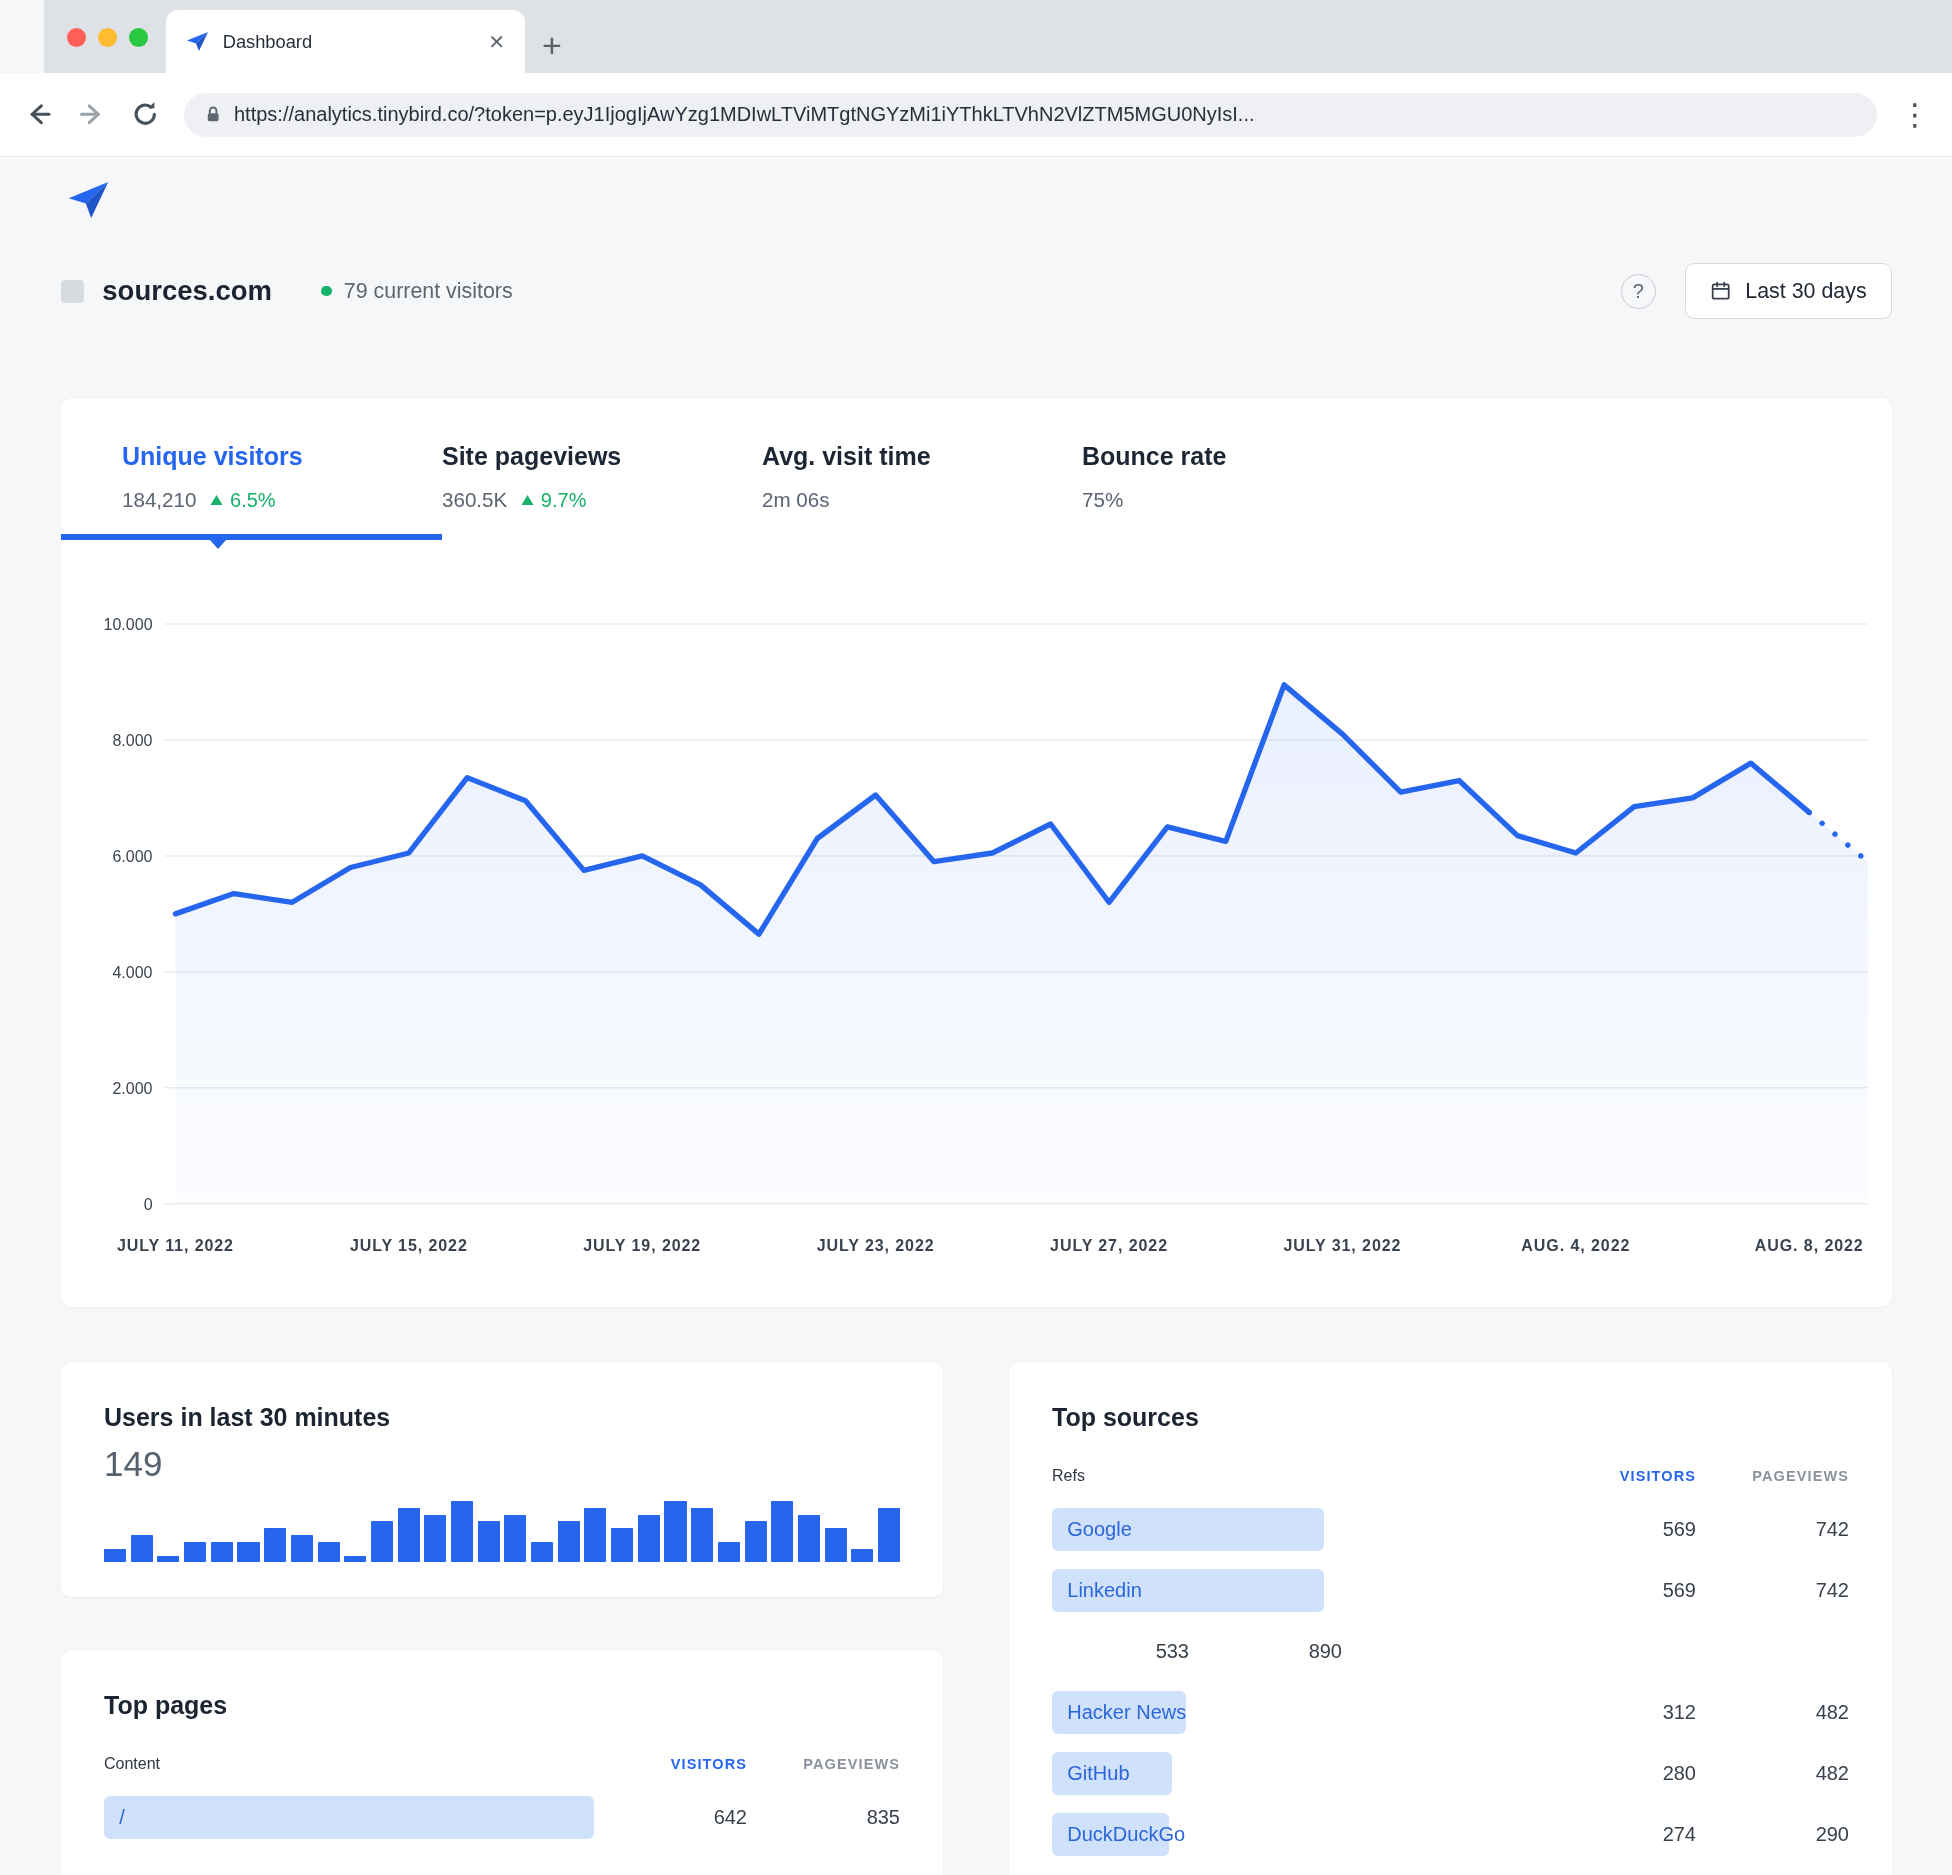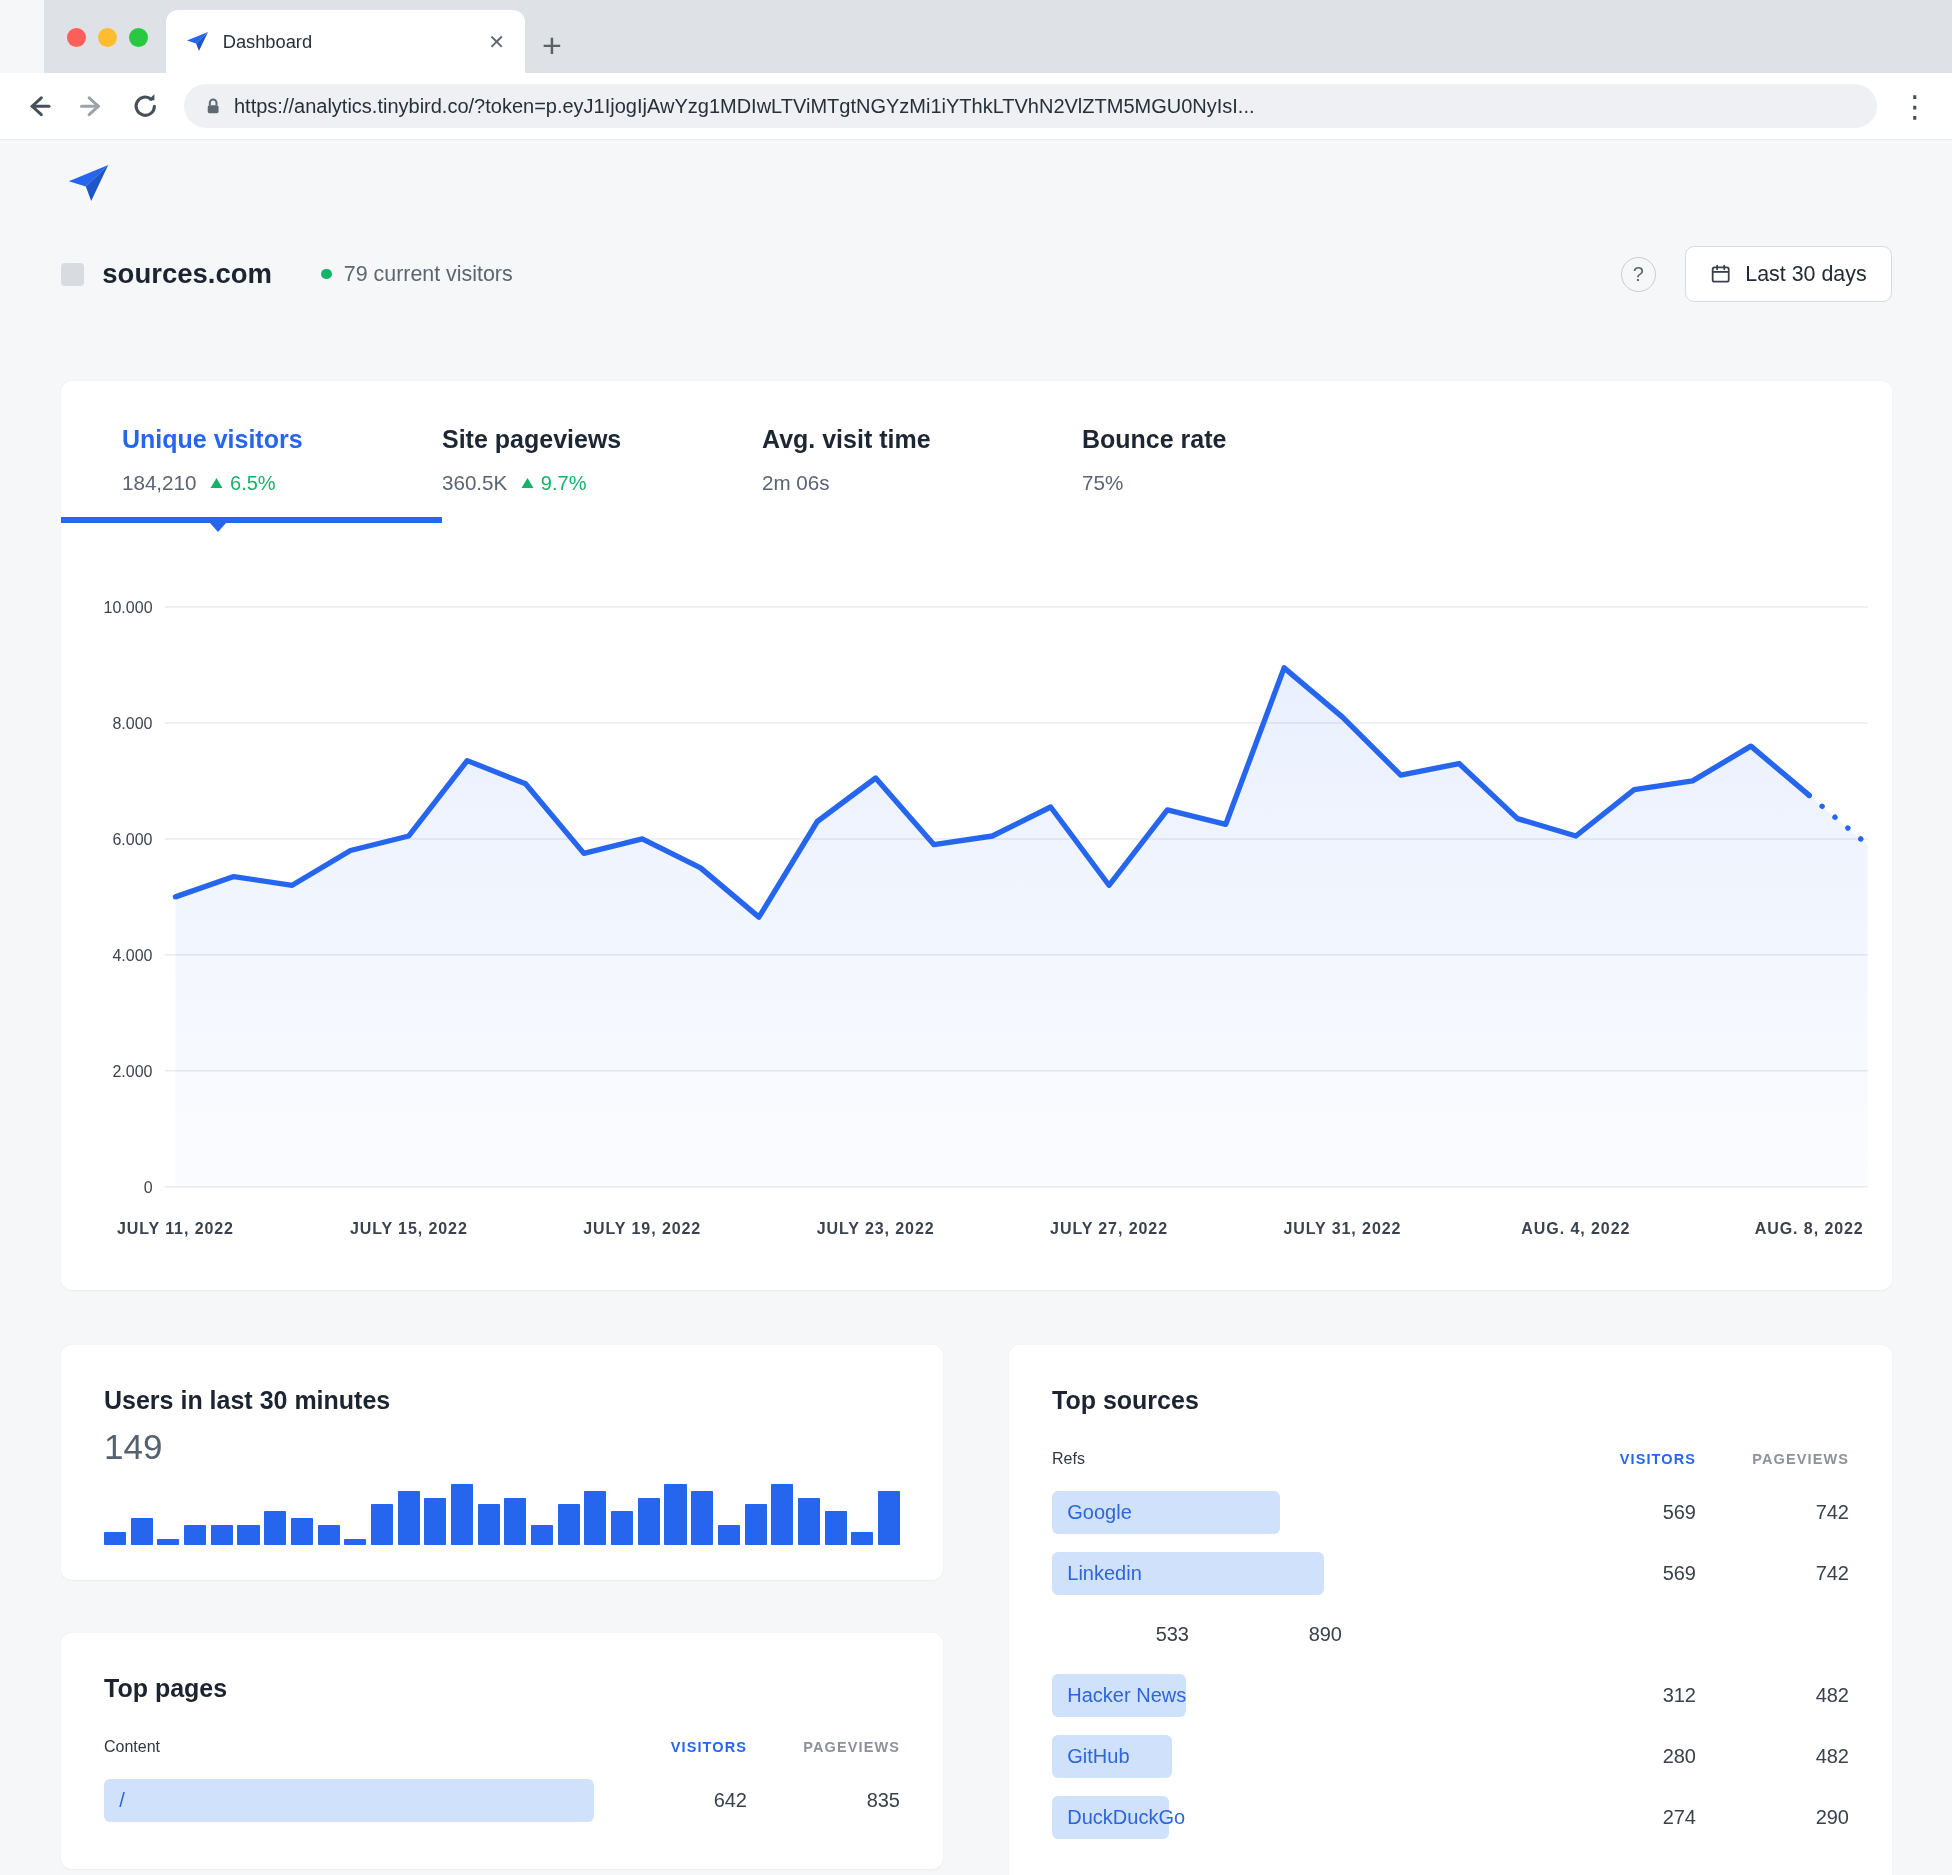--- a/index.html
+++ b/index.html
@@ -18,21 +18,21 @@
   .tabstrip{height:73px;background:#dee1e6;position:relative;display:flex;align-items:flex-end;margin-left:44px;}
   .traffic{position:absolute;left:23px;top:27.5px;display:flex;gap:12.2px;}
   .tl{width:19px;height:19px;border-radius:50%;}
   .tl.red{background:#ff5f57;} .tl.yellow{background:#febc2e;} .tl.green{background:#28c840;}
   .tab{margin-left:122px;width:359px;height:63px;background:#fff;border-radius:12.2px 12.2px 0 0;
        display:flex;align-items:center;padding:0 20px;}
   .tab .fav{width:23px;height:23px;flex:none;}
   .tab .ttitle{font-size:18.3px;color:#273039;margin-left:13.7px;flex:1;white-space:nowrap;overflow:hidden;}
   .tab .tclose{font-size:20px;color:#5f6872;cursor:default;}
   .newtab{font-size:34px;color:#5a6268;margin:0 0 10.7px 17px;line-height:1;}
-  .toolbar{height:67px;background:#fff;display:flex;align-items:center;padding:0 23px;gap:23px;border-bottom:0.8px solid #e8eaed;}
+  .toolbar{height:84px;background:#fff;display:flex;align-items:center;padding:0 23px;gap:23px;border-bottom:0.8px solid #e8eaed;}
   .navic{width:30.5px;height:30.5px;flex:none;}
   .omnibox{flex:1;height:44px;background:#eef0f3;border-radius:22px;display:flex;align-items:center;
            padding:0 20px;gap:12.2px;min-width:0;}
   .omnibox .url{font-size:20px;color:#27303a;white-space:nowrap;overflow:hidden;}
   .kebab{font-size:30.5px;color:#4a5158;line-height:1;}
   
   .page{height:1735px;background:#f6f7f8;padding:0 61px;position:relative;}
   .tb-logo{margin:23px 0 0 6.1px;display:block;}
   .site-header{margin-top:43px;display:flex;align-items:center;}
   .fav-sq{width:23px;height:23px;background:#d8dce1;border-radius:3.8px;margin-right:18.3px;}
@@ -282,21 +282,21 @@
     <div class="card table-card" id="sources-card">
       <div class="card-title">Top sources</div>
       <div class="thead">
         <div class="th-label">Refs</div>
         <div class="th-num">VISITORS</div>
         <div class="th-num gray">PAGEVIEWS</div>
       </div>
       <div class="rows">
           <div class="trow">
             <div class="bar-cell">
-              <div class="hbar" style="width:228px">
+              <div class="hbar" style="width:272px">
                 <span>Google</span>
               </div>
             </div>
             <div class="num v1">569</div>
             <div class="num v2">742</div>
           </div>
           <div class="trow">
             <div class="bar-cell">
               <div class="hbar" style="width:272px">
                 <span>Linkedin</span>

